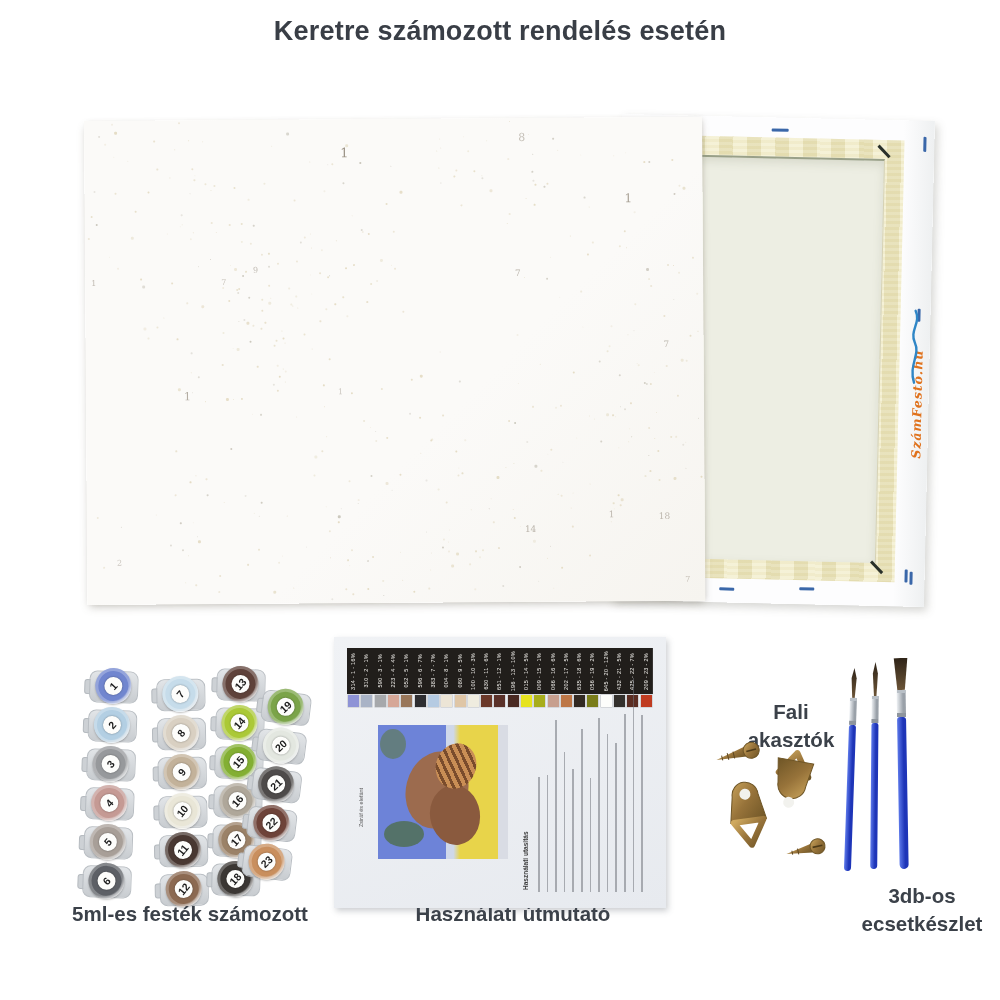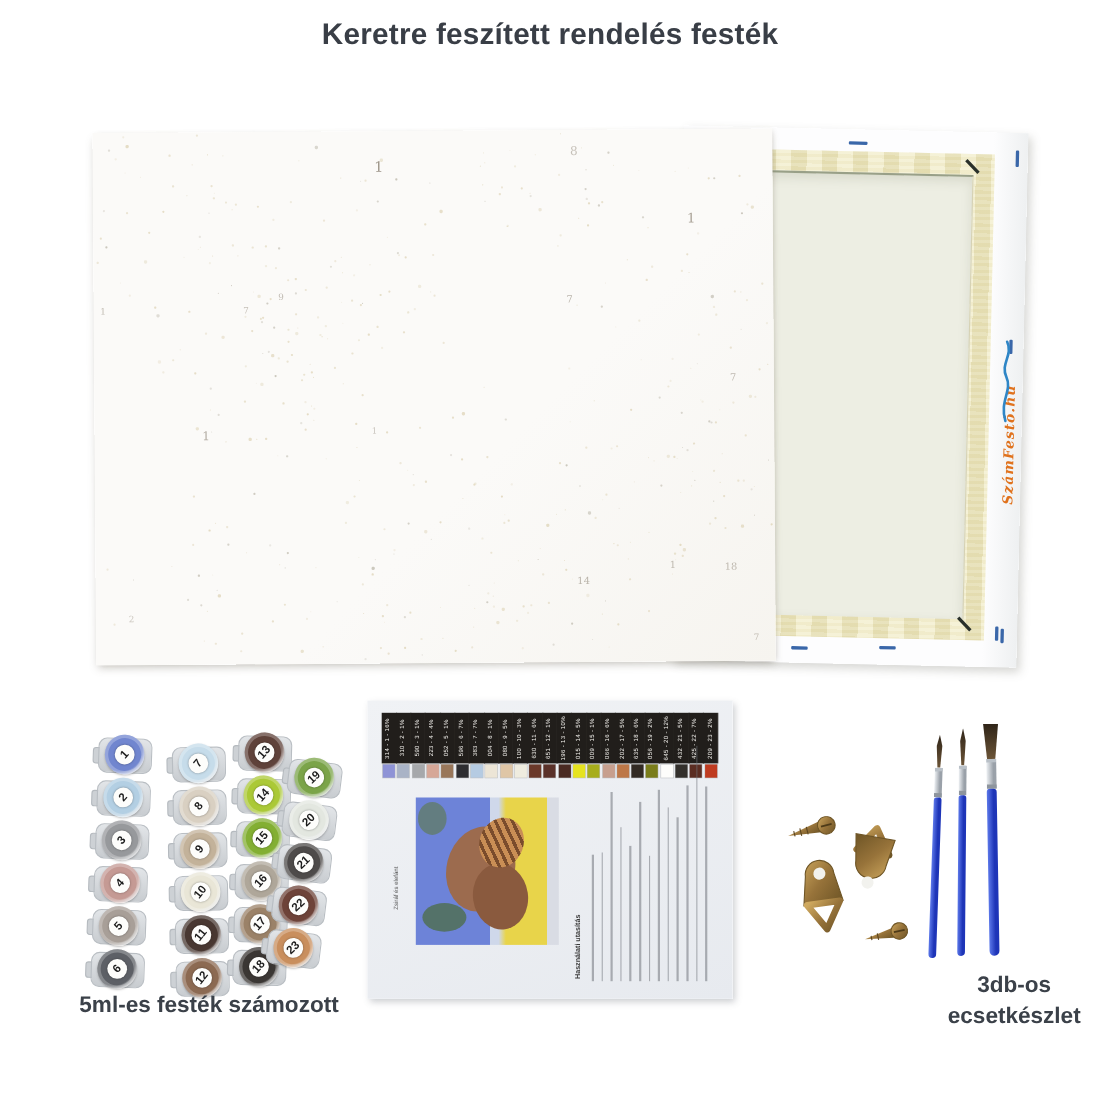--- a/index.html
+++ b/index.html
@@ -84,21 +84,21 @@
   .ferrule.wide{width:9px;}
   .handle{width:7px;height:146px;border-radius:4px 4px 6px 6px;
     background:linear-gradient(90deg,#5d79ea,#1e35b8 65%);}
   .handle.wide{width:9px;height:152px;}
 </style>
 </head>
 <body>
 
 <div id="stage">
 
-  <div class="abs title">Keretre feszített rendelés festék</div>
+  <div class="abs title">Keretre számozott rendelés esetén</div>
 
   <div class="abs framed">
     <div class="wood">
       <div class="inner-canvas"></div>
       <div class="nail" style="right:12px;top:10px;"></div>
       <div class="nail" style="right:10px;bottom:14px;"></div>
     </div>
     <div class="staple" style="left:38px;top:9px;width:17px;height:3px;"></div>
     <div class="staple" style="left:150px;top:11px;width:17px;height:3px;"></div>
     <div class="staple" style="right:8px;top:16px;width:3px;height:15px;"></div>
@@ -926,21 +926,26 @@
         <div class="tline" style="height:163px;"></div>
         <div class="tline" style="height:114px;"></div>
         <div class="tline" style="height:174px;"></div>
         <div class="tline" style="height:158px;"></div>
         <div class="tline" style="height:149px;"></div>
         <div class="tline" style="height:178px;"></div>
         <div class="tline" style="height:214px;"></div>
         <div class="tline" style="height:177px;"></div>
       </div>
   </div>
-
+  <div class="abs caption" style="left:383px;top:900px;width:260px;">Használati útmutató</div>
+
+  <div class="abs caption" style="left:721px;top:698px;width:140px;">
+    <div>Fali</div>
+    <div>akasztók</div>
+  </div>
   <svg class="abs" style="left:706px;top:742px;" width="140" height="130" viewBox="0 0 140 130">
     <defs>
       <linearGradient id="gold" x1="0" y1="0" x2="1" y2="1">
         <stop offset="0" stop-color="#cfa95f"></stop>
           <stop offset=".5" stop-color="#97733a"></stop>
           <stop offset="1" stop-color="#6e5526"></stop>
       </linearGradient>
     </defs>
 
     <g transform="translate(10,16) rotate(-14)">

